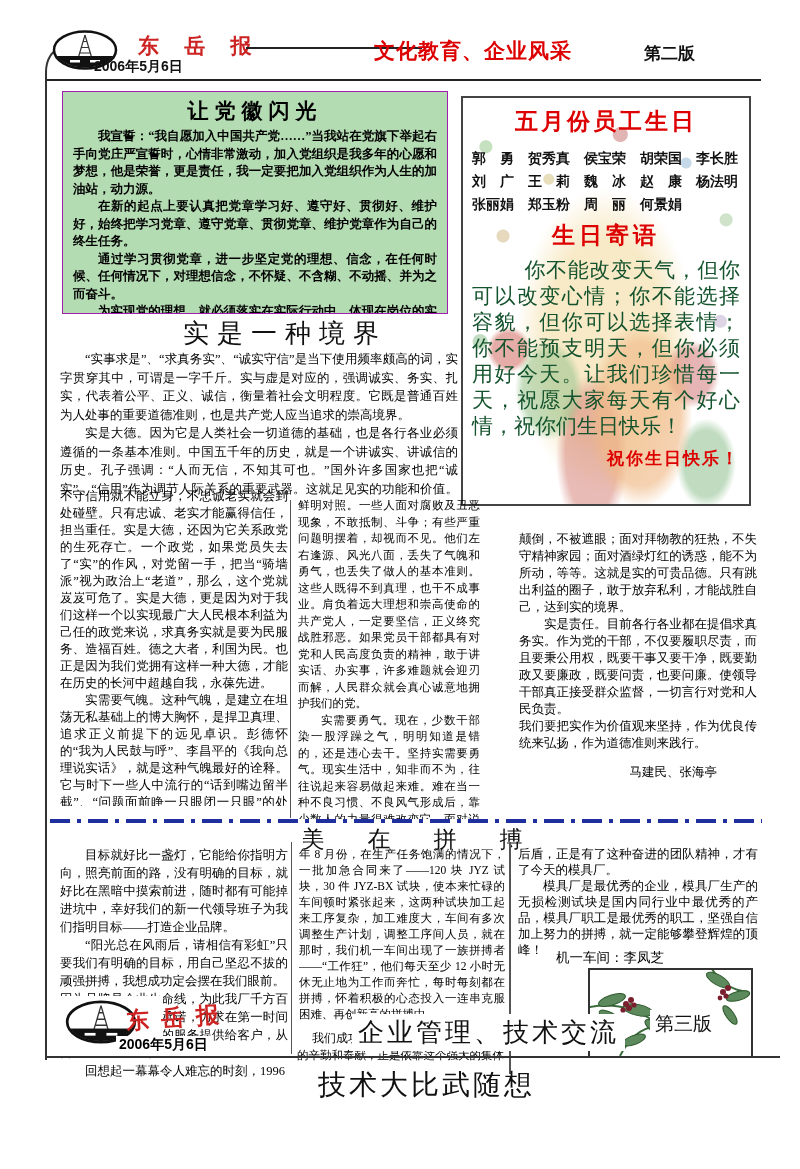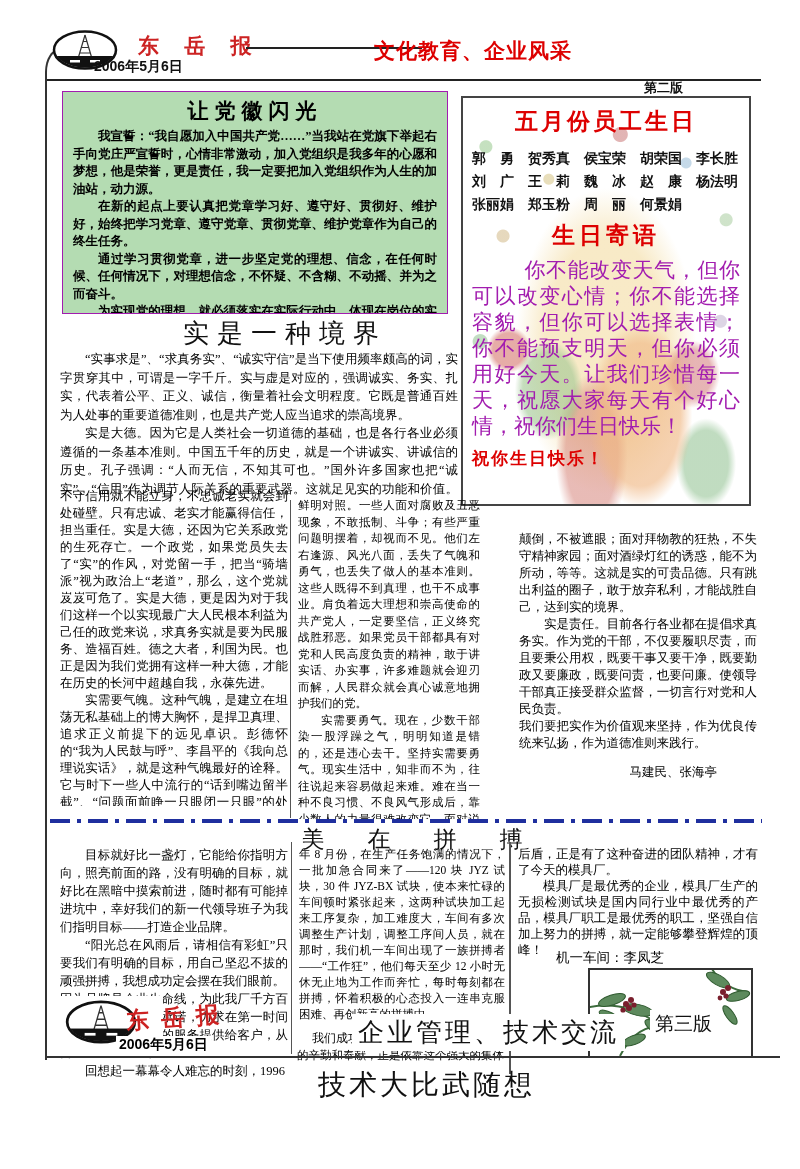--- a/index.html
+++ b/index.html
@@ -10,21 +10,21 @@
   .jt{text-align:justify;}
   .ind{text-indent:2em;}
 
   
   .corner{left:45px;top:48px;width:20px;height:1010px;border-left:2px solid #333;
           border-top:2px solid #333;border-top-left-radius:16px 24px;}
   .top-rule{left:47px;top:79px;width:714px;height:2px;background:#222;}
   .mast-name{left:138px;top:32px;font-size:21px;font-weight:bold;letter-spacing:10px;color:#cc2222;}
   .mast-line{left:246px;top:47px;width:176px;height:2px;background:#222;}
   .mast-section{left:374px;top:37px;font-size:21px;font-weight:bold;color:#dd0000;letter-spacing:1px;}
-  .mast-page{left:644px;top:42px;font-size:13px;font-weight:bold;color:#111;margin-top:37px;}
+  .mast-page{left:644px;top:42px;font-size:17px;font-weight:bold;color:#111;}
   .mast-date{left:94px;top:58px;font-size:14px;font-weight:bold;color:#111;font-family:"Liberation Sans",sans-serif;}
 
   
   .party-box{left:62px;top:91px;width:386px;height:223px;background:#b4dcb2;
              border:1px solid #a21caf;box-sizing:border-box;padding:4px 10px;overflow:hidden;}
   .party-title{text-align:center;font-size:21px;font-weight:bold;letter-spacing:6px;margin:1px 0 3px 0;}
   .party-box p{font-size:12.5px;line-height:17.5px;font-weight:600;}
 
   
   .bday-box{left:461px;top:96px;width:290px;height:410px;border:2px solid #444;
@@ -43,22 +43,22 @@
       radial-gradient(ellipse at 16% 62%, rgba(205,90,80,.5) 0 16px, transparent 22px),
       radial-gradient(ellipse at 62% 78%, rgba(240,185,135,.65) 0 40px, transparent 52px),
       radial-gradient(ellipse at 80% 68%, rgba(200,90,90,.45) 0 20px, transparent 28px),
       radial-gradient(ellipse at 45% 88%, rgba(210,120,110,.5) 0 26px, transparent 36px),
       radial-gradient(ellipse at 85% 90%, rgba(130,185,130,.5) 0 22px, transparent 30px),
       radial-gradient(ellipse at 50% 60%, rgba(245,225,175,.7) 0 60px, transparent 90px);}
   .bday-inner{position:absolute;left:0;top:0;right:0;bottom:0;padding:6px 9px;box-sizing:border-box;}
   .bday-title{text-align:center;font-size:23px;font-weight:bold;color:#dd0000;letter-spacing:3px;margin-top:2px;}
   .bday-names{margin-top:10px;font-size:14px;font-weight:bold;line-height:23px;color:#111;}
   .bday-sub{text-align:center;font-size:23px;font-weight:bold;color:#dd0000;letter-spacing:4px;margin-top:4px;}
-  .bday-msg{margin-top:6px;font-size:21px;line-height:26px;text-align:justify;color:#a21caf;text-indent:2.5em;}
-  .bday-wish{text-align:left;font-size:17px;font-weight:bold;color:#dd0000;letter-spacing:2px;margin-top:8px;}
+  .bday-msg{margin-top:6px;font-size:21px;line-height:26px;text-align:justify;color:#14532d;text-indent:2.5em;}
+  .bday-wish{text-align:right;font-size:17px;font-weight:bold;color:#dd0000;letter-spacing:2px;margin-top:8px;}
 
   
   .shi-title{left:140px;top:316px;width:290px;text-align:center;font-size:26px;letter-spacing:8px;color:#111;}
   .shi-intro{left:60px;top:350px;width:398px;height:148px;overflow:hidden;}
   .shi-intro p{font-size:12.5px;line-height:18.5px;}
   .shi-col1{left:60px;top:488px;width:228px;height:318px;overflow:hidden;}
   .shi-col1 p{font-size:12.5px;line-height:17px;}
   .shi-col2{left:298px;top:497px;width:182px;height:322px;overflow:hidden;}
   .shi-col2 p{font-size:11.5px;line-height:16.5px;}
   .shi-col3{left:519px;top:531px;width:238px;height:282px;overflow:hidden;}

